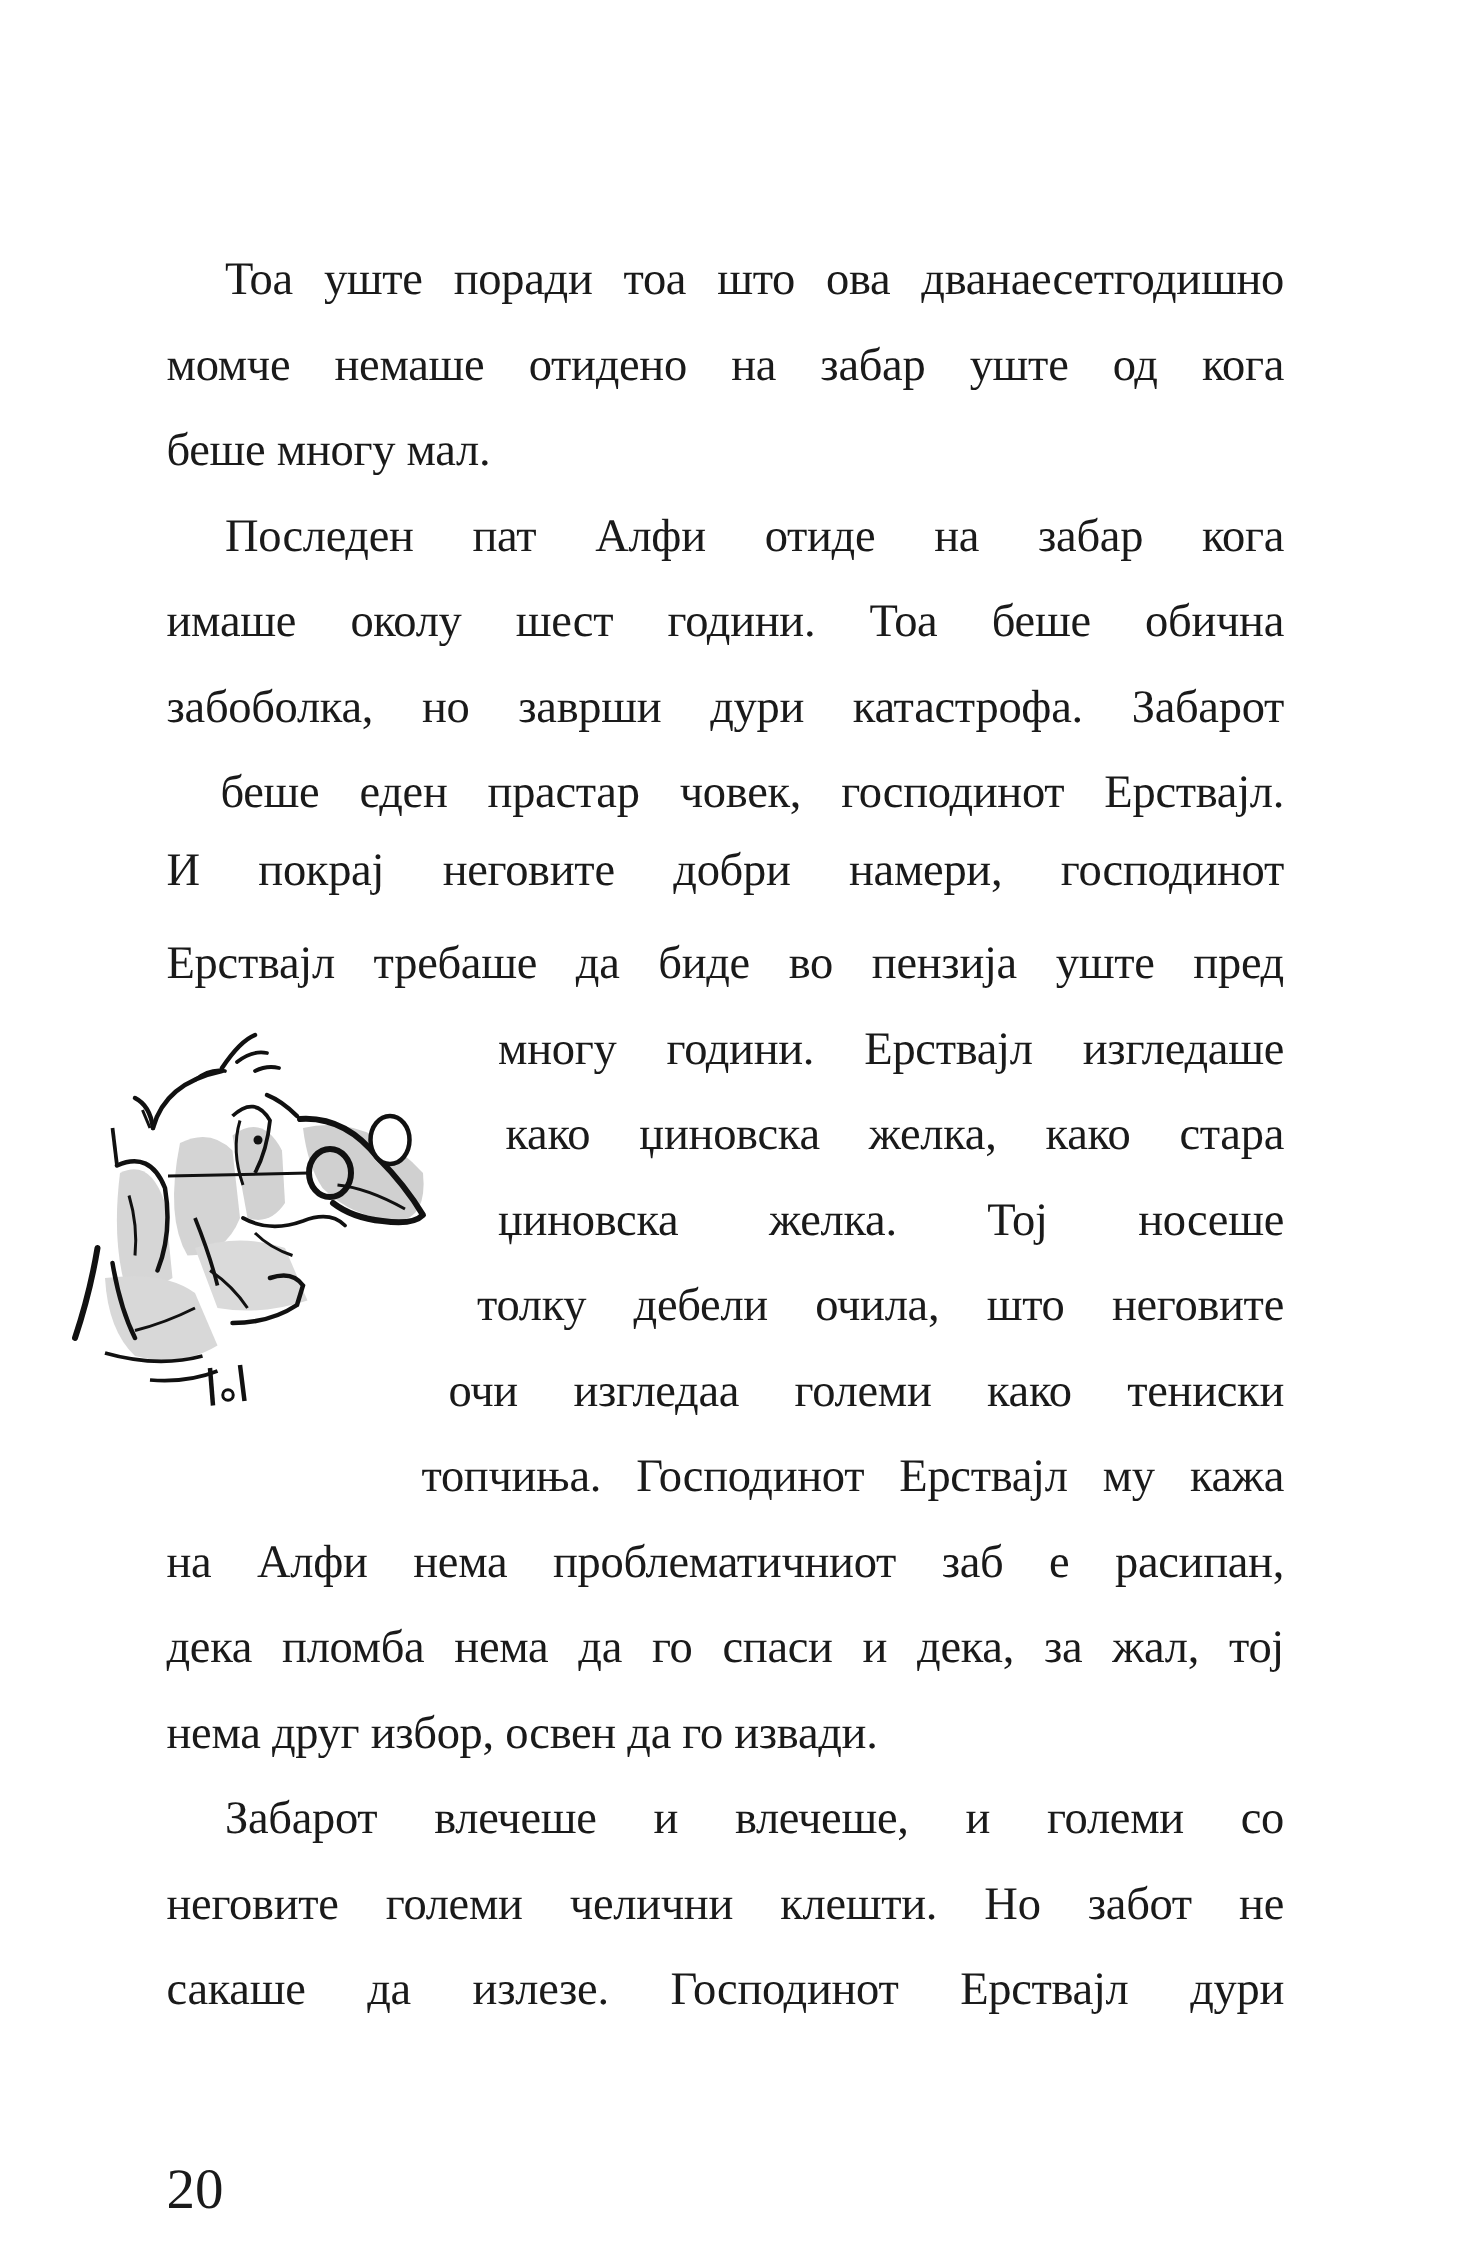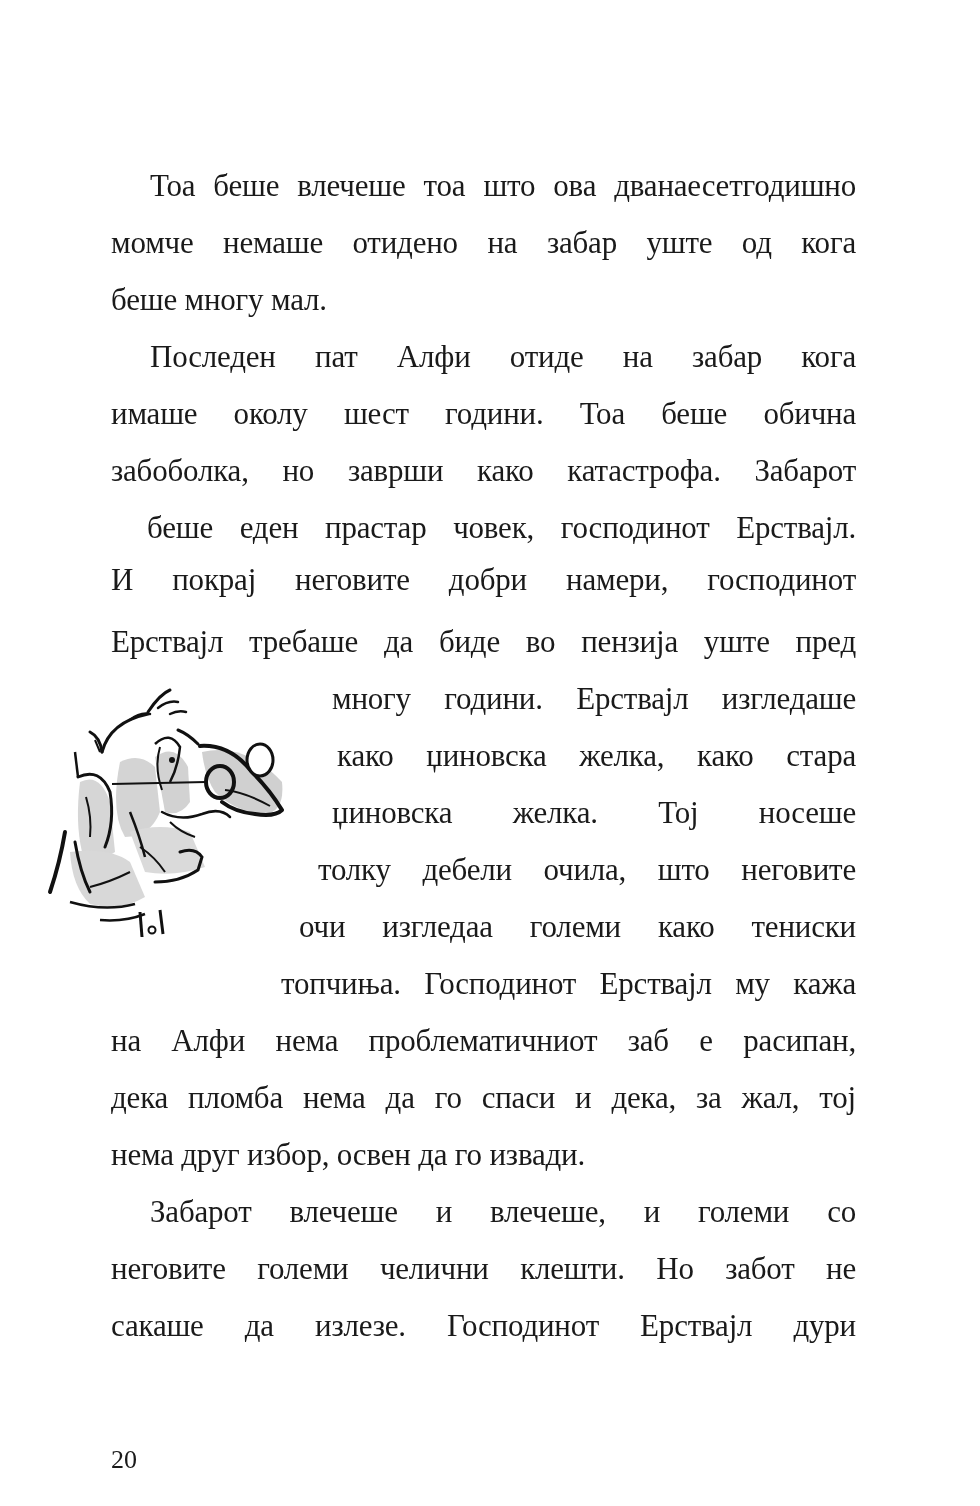--- a/index.html
+++ b/index.html
@@ -38,37 +38,37 @@
       position: absolute;
       left: 30px;
       top: 672px;
       width: 280px;
       height: 280px;
     }
     .page-number {
       position: absolute;
       left: 111px;
       top: 1440px;
-      font-size: 26px;
+      font-size: 38px;
       line-height: 40px;
       color: #1a1a1a;
     }
   </style>
 </head>
 <body>
 
 <div class="page">
 
   <div id="text-lines">
-      <div class="line" style="left: 150px; top: 157px;">Тоа беше влечеше тоа што ова дванаесетгодишно</div>
+      <div class="line" style="left: 150px; top: 157px;">Тоа уште поради тоа што ова дванаесетгодишно</div>
       <div class="line" style="left: 111px; top: 214px;">момче немаше отидено на забар уште од кога</div>
       <div class="line last" style="left: 111px; top: 271px;">беше многу мал.</div>
       <div class="line" style="left: 150px; top: 328px;">Последен пат Алфи отиде на забар кога</div>
       <div class="line" style="left: 111px; top: 385px;">имаше околу шест години. Тоа беше обична</div>
-      <div class="line" style="left: 111px; top: 442px;">забоболка, но заврши како катастрофа. Забарот</div>
+      <div class="line" style="left: 111px; top: 442px;">забоболка, но заврши дури катастрофа. Забарот</div>
       <div class="line" style="left: 111px; top: 499px; margin-left: 36px;">беше еден прастар човек, господинот Ерстваjл.</div>
       <div class="line" style="left: 111px; top: 551px;">И покрај неговите добри намери, господинот</div>
       <div class="line" style="left: 111px; top: 613px;">Ерстваjл требаше да биде во пензија уште пред</div>
       <div class="line" style="left: 332px; top: 670px;">многу години. Ерстваjл изгледаше</div>
       <div class="line" style="left: 337px; top: 727px;">како џиновска желка, како стара</div>
       <div class="line" style="left: 332px; top: 784px;">џиновска желка. Тој носеше</div>
       <div class="line" style="left: 318px; top: 841px;">толку дебели очила, што неговите</div>
       <div class="line" style="left: 299px; top: 898px;">очи изгледаа големи како тениски</div>
       <div class="line" style="left: 281px; top: 955px;">топчиња. Господинот Ерстваjл му кажа</div>
       <div class="line" style="left: 111px; top: 1012px;">на Алфи нема проблематичниот заб е расипан,</div>

